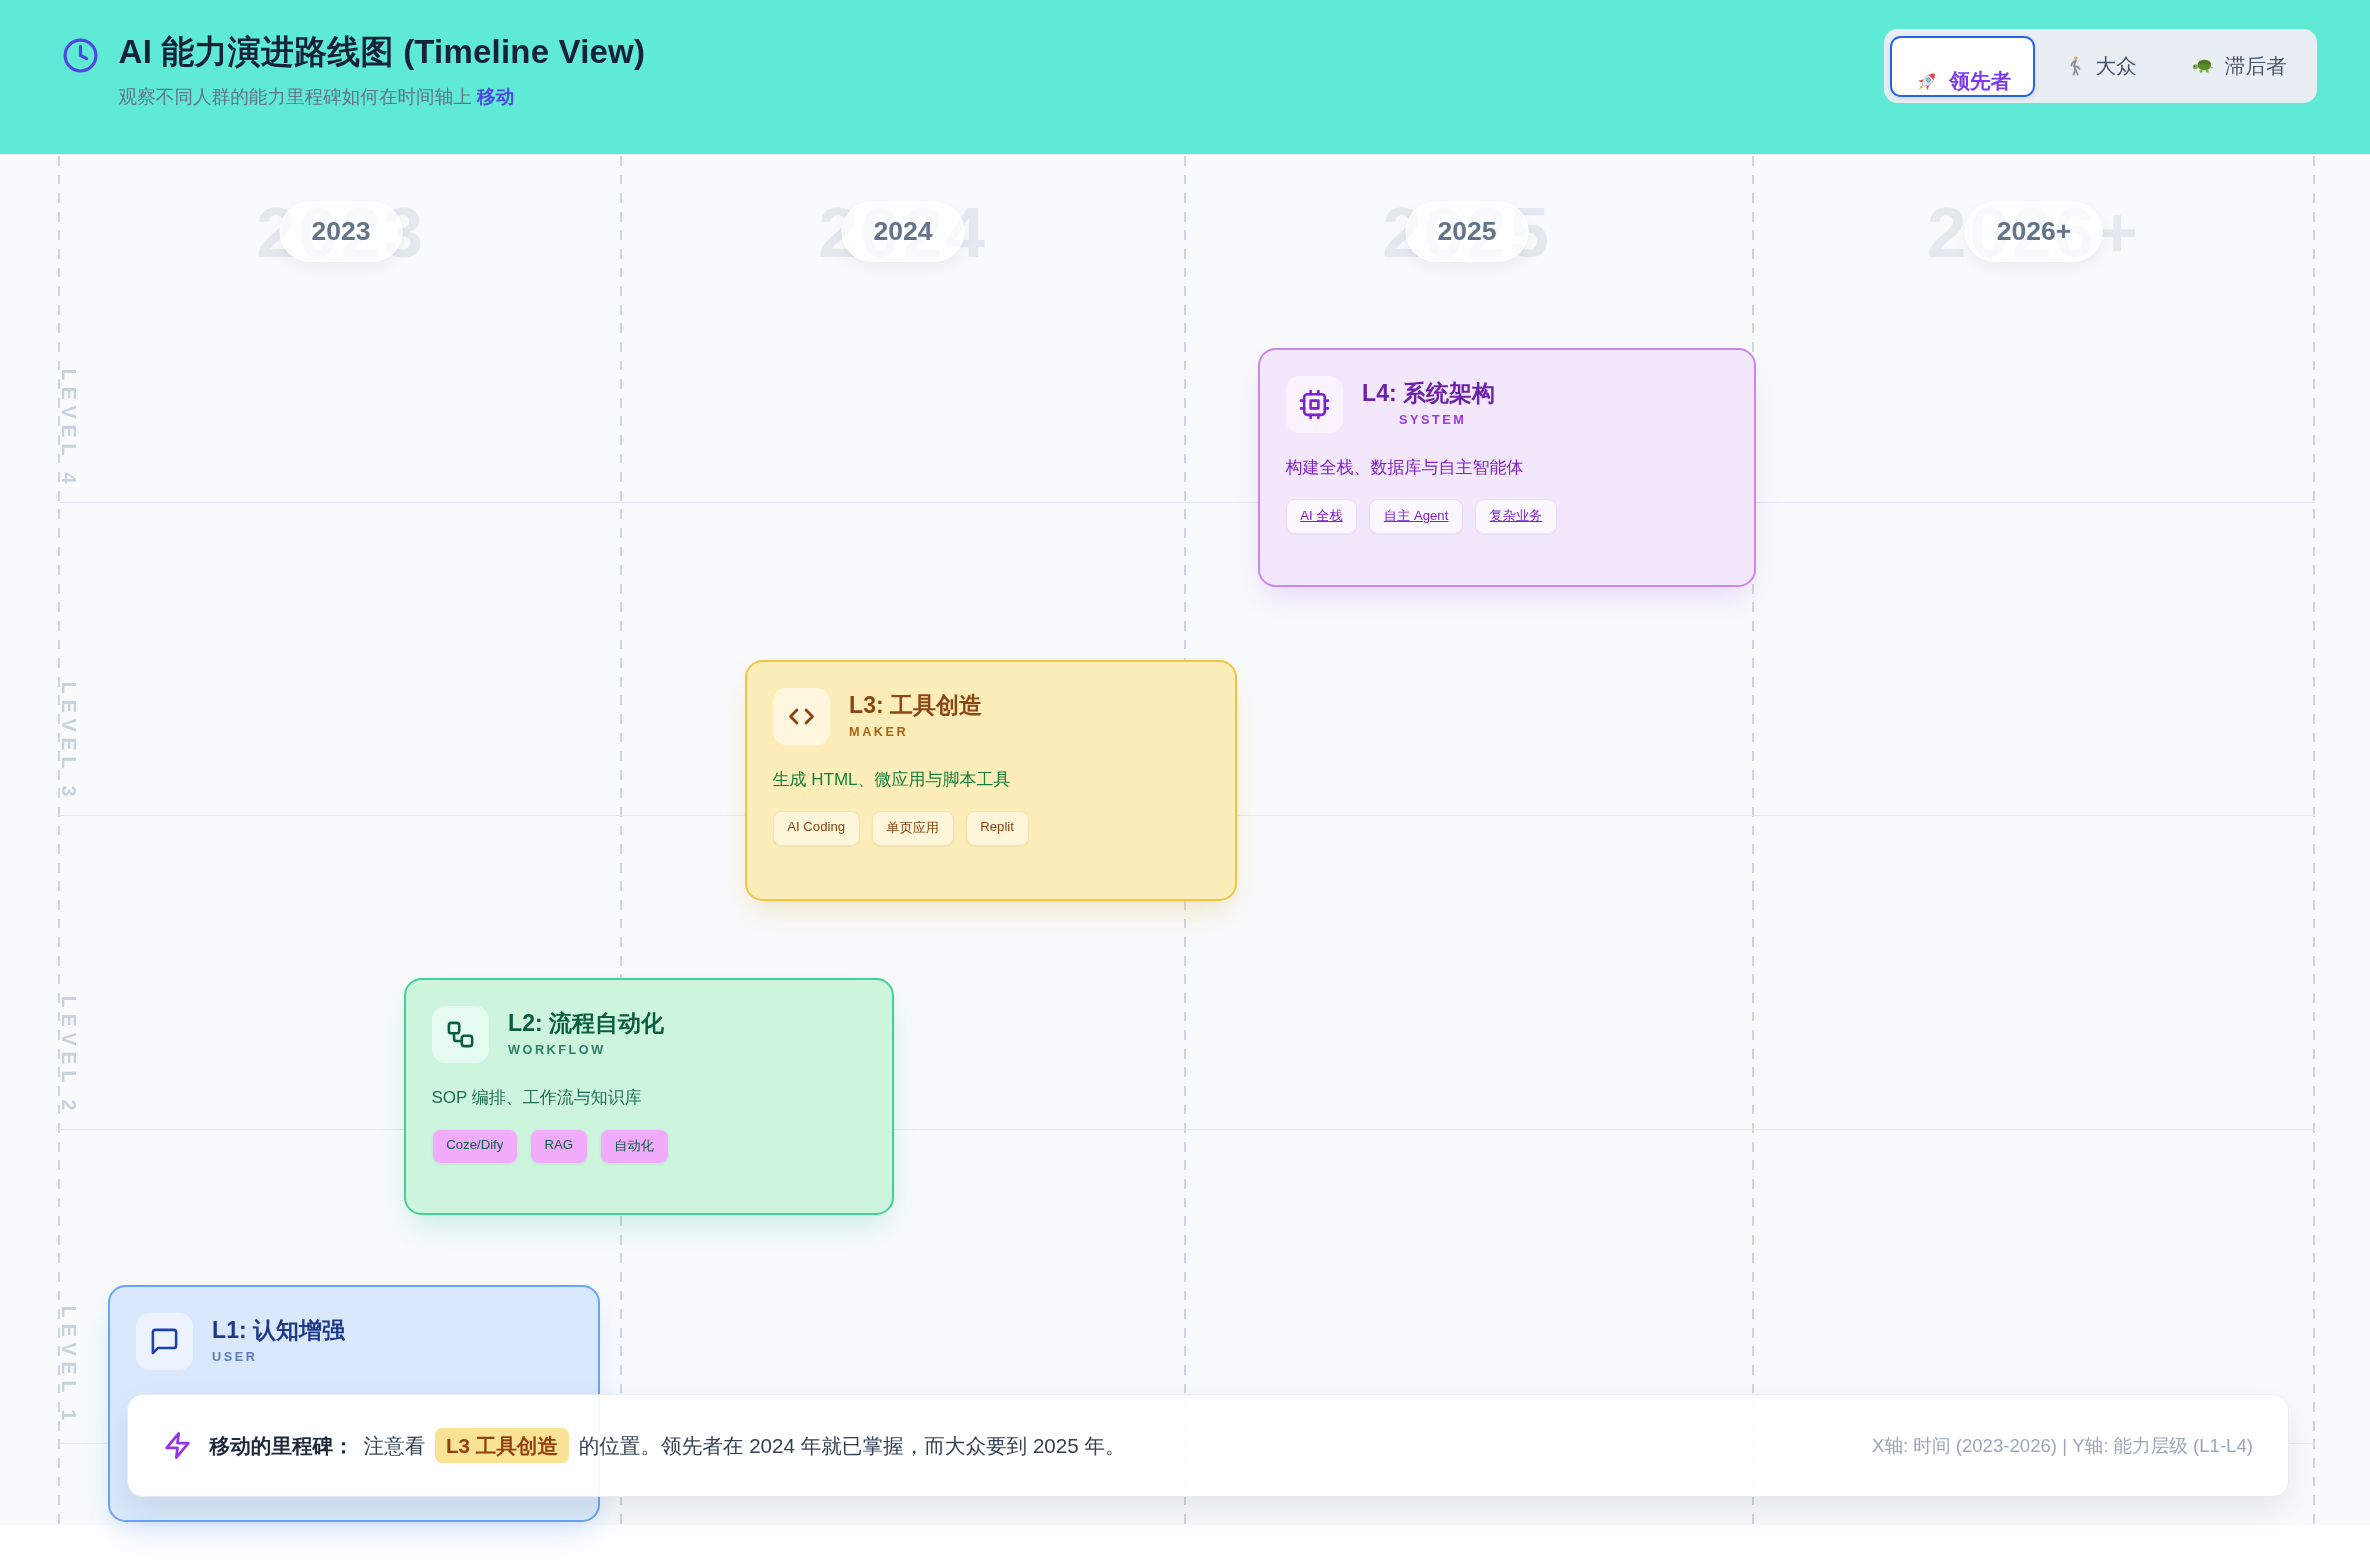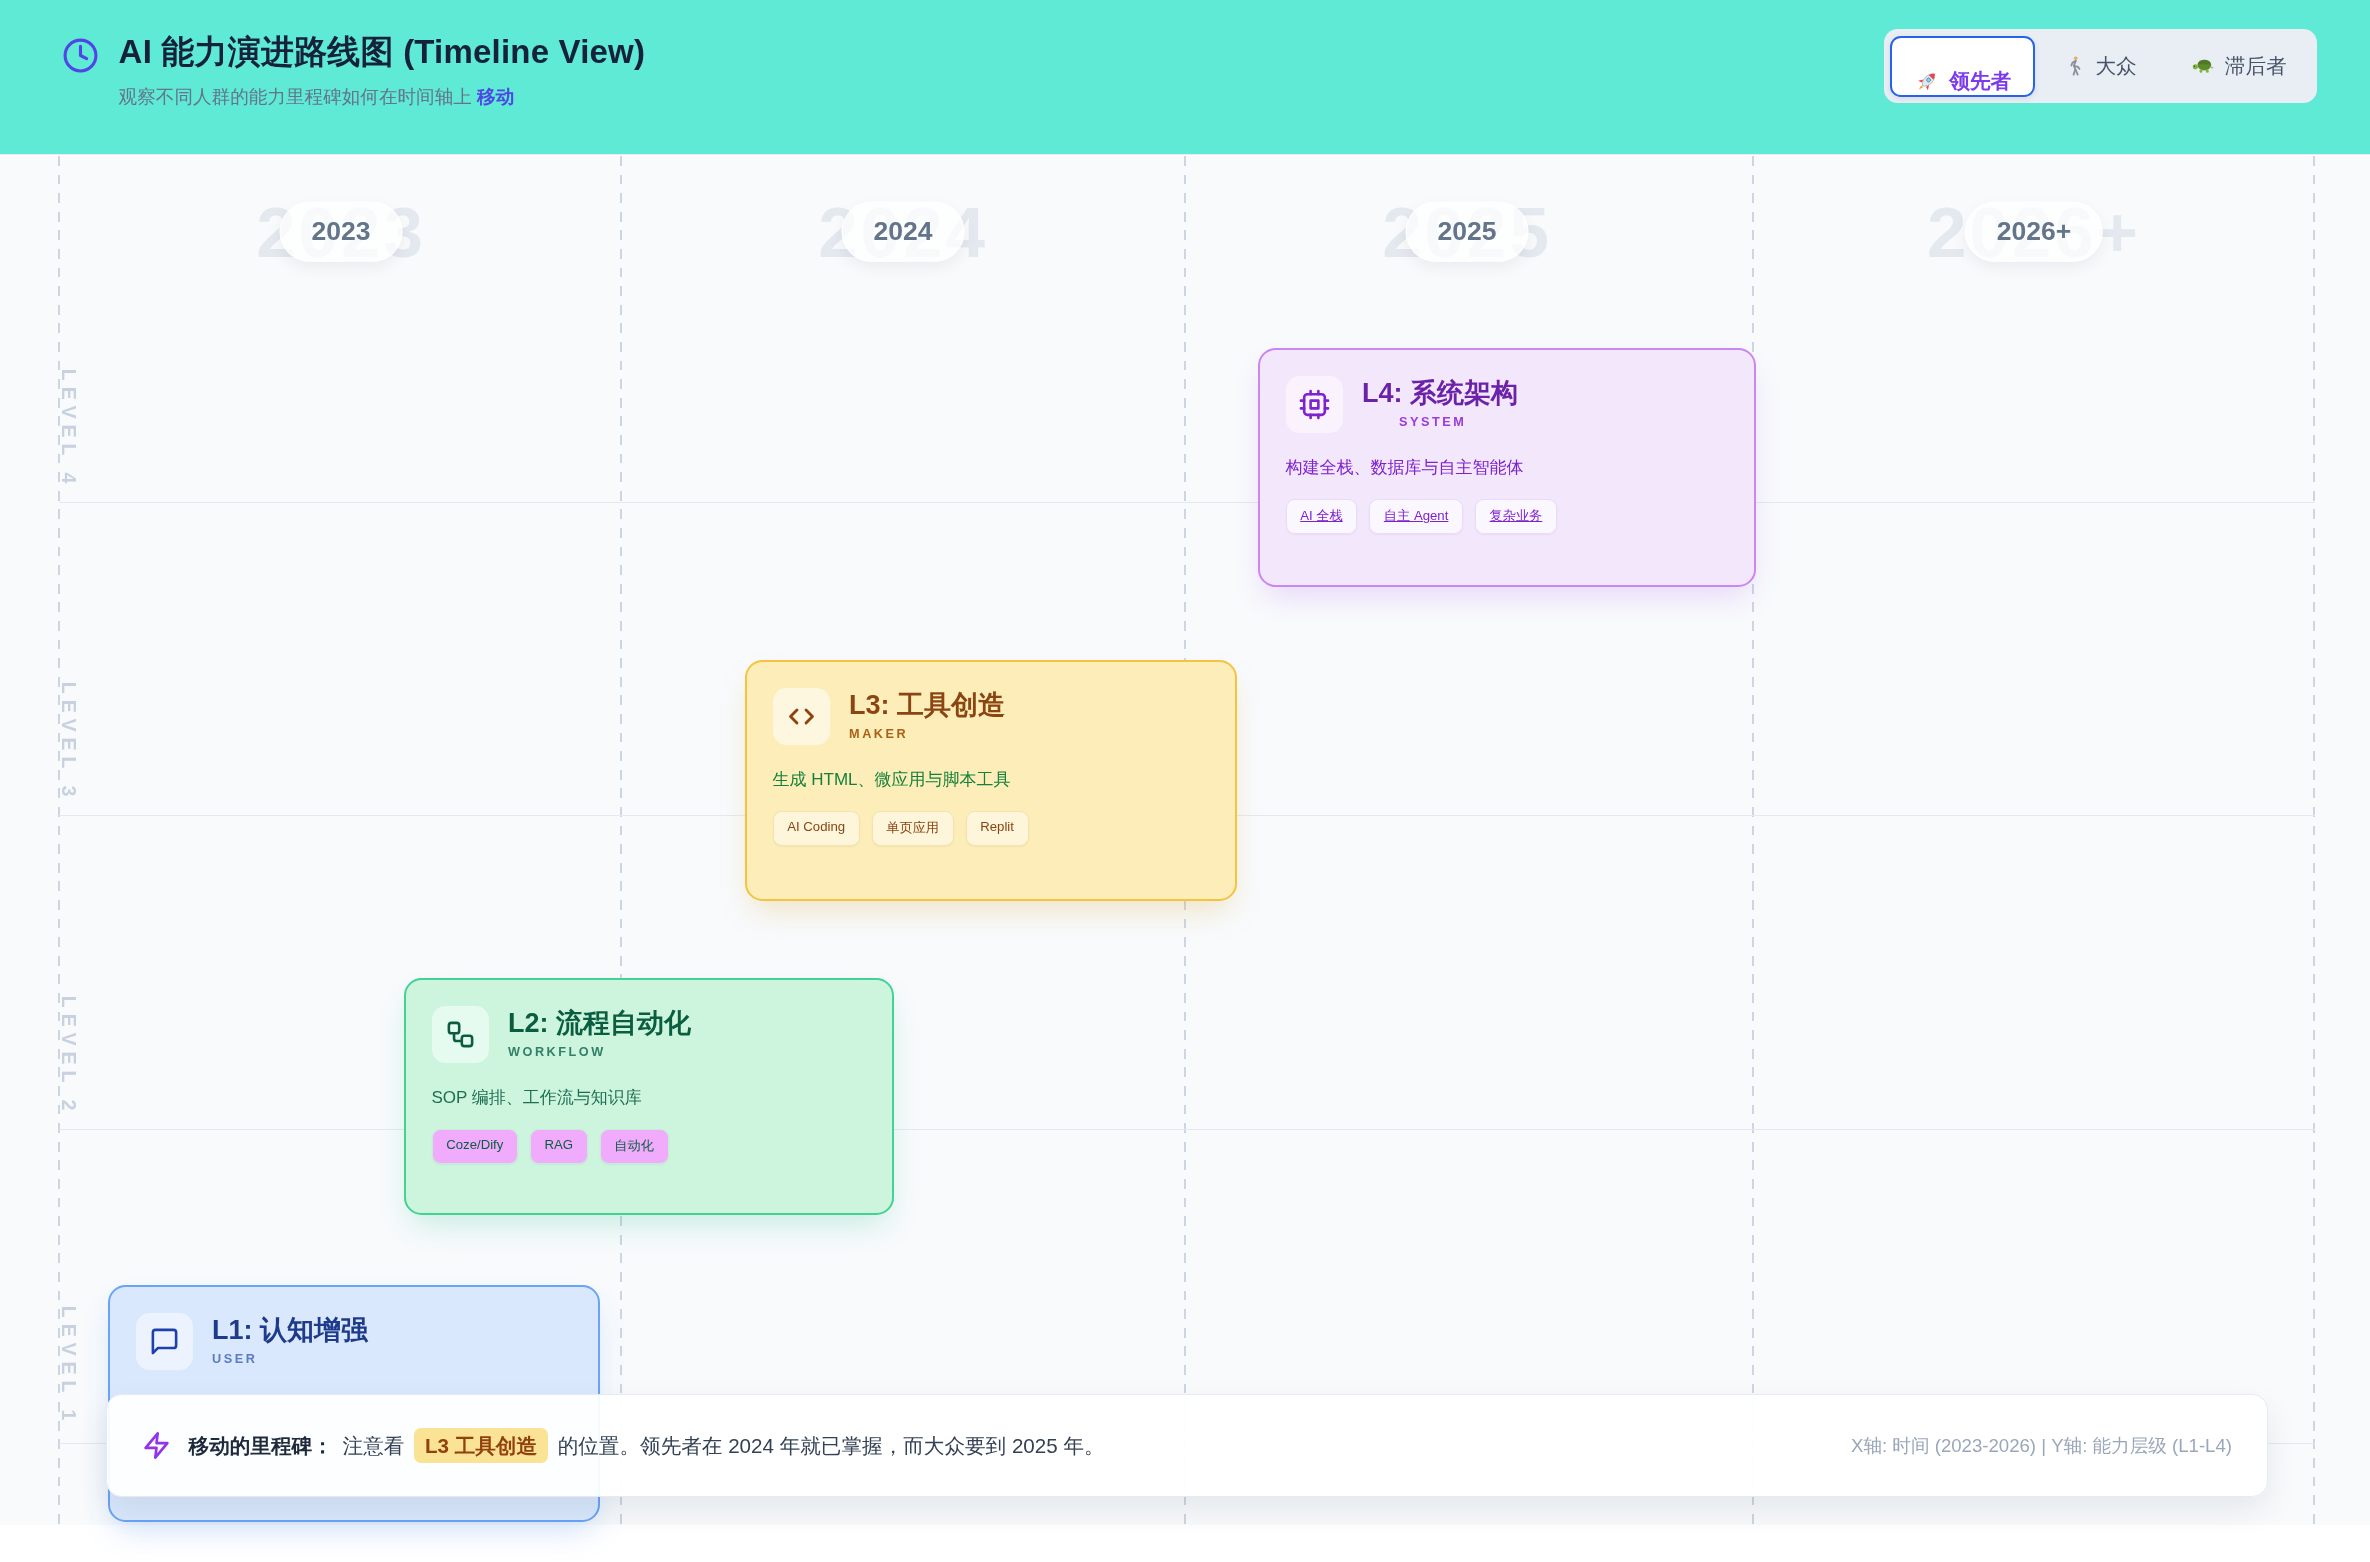--- a/index.html
+++ b/index.html
@@ -36,21 +36,21 @@
              border-radius:979px;padding:13.7px 31px;font-size:26.5px;font-weight:700;color:#64748b;
              box-shadow:0 5.9px 15.7px rgba(15,23,42,.06);}
 
   .level-label{position:absolute;left:57px;writing-mode:vertical-rl;transform:translateY(-50%);
                font-size:19.6px;font-weight:700;letter-spacing:5.9px;color:#c7d1df;white-space:nowrap;}
 
   
   .card{position:absolute;border-radius:17.6px;border:2.9px solid;padding:25.5px 25.5px;box-sizing:border-box;cursor:pointer;}
   .card-head{display:flex;align-items:center;gap:19.6px;}
   .icon-box{width:57px;height:57px;border-radius:13.7px;display:flex;align-items:center;justify-content:center;flex:0 0 auto;}
-  .card-title{font-size:27px;font-weight:700;line-height:1.1;}
+  .card-title{font-size:23px;font-weight:700;line-height:1.1;}
   .card-sub{font-size:12.7px;font-weight:700;letter-spacing:2.5px;margin-top:5.9px;}
   .card-desc{margin-top:23.5px;font-size:17px;}
   .card-tags{margin-top:19.6px;display:flex;gap:11.8px;}
   .tag{padding:7.8px 13.7px;border-radius:8.8px;font-size:13.2px;white-space:nowrap;
        background:rgba(255,255,255,.66);border:1px solid rgba(255,255,255,.95);
        box-shadow:0 1px 2px rgba(15,23,42,.05);}
 
   .card--l4{background:#f3e7fc;border-color:#c987f2;box-shadow:0 15.7px 31px -7.8px rgba(147,51,234,.18);}
   .card--l4 .icon-box{background:#faf3fe;color:#7e22ce;}
   .card--l4 .card-title{color:#6b21a8;}
@@ -71,21 +71,21 @@
   .card--l2 .card-sub{color:#32806a;}
   .card--l2 .card-desc{color:#1d6e52;}
   .card--l2 .tag{color:#0b5d40;background:#f0abfc;border-color:#c9ecd9;}
 
   .card--l1{background:#d9e8fc;border-color:#69a4f8;box-shadow:0 15.7px 31px -7.8px rgba(59,130,246,.22);}
   .card--l1 .icon-box{background:#ecf3fe;color:#1e40af;}
   .card--l1 .card-title{color:#1e3a8a;}
   .card--l1 .card-sub{color:#5b7cc0;}
 
   
-  .insight{position:absolute;left:106px;top:1238px;width:2162px;height:103px;box-sizing:border-box;
+  .insight{position:absolute;left:127px;top:1238px;width:2162px;height:103px;box-sizing:border-box;
            background:rgba(255,255,255,.94);border:1px solid #e6ebf2;border-radius:15.7px;
            display:flex;align-items:center;padding:0 35px;gap:17.6px;
            box-shadow:0 13.7px 33px rgba(15,23,42,.08);z-index:10;}
   .insight-text{font-size:20.6px;color:#334155;display:flex;align-items:center;gap:9.8px;white-space:nowrap;}
   .insight-lead{font-weight:800;color:#1e293b;}
   .insight-badge{background:#fbe396;color:#92400e;font-weight:700;border-radius:6.9px;padding:3.9px 10.8px;}
   .axis-note{margin-left:auto;font-size:18.6px;color:#9aa7ba;white-space:nowrap;}
 
   svg{display:block;}
 </style>

